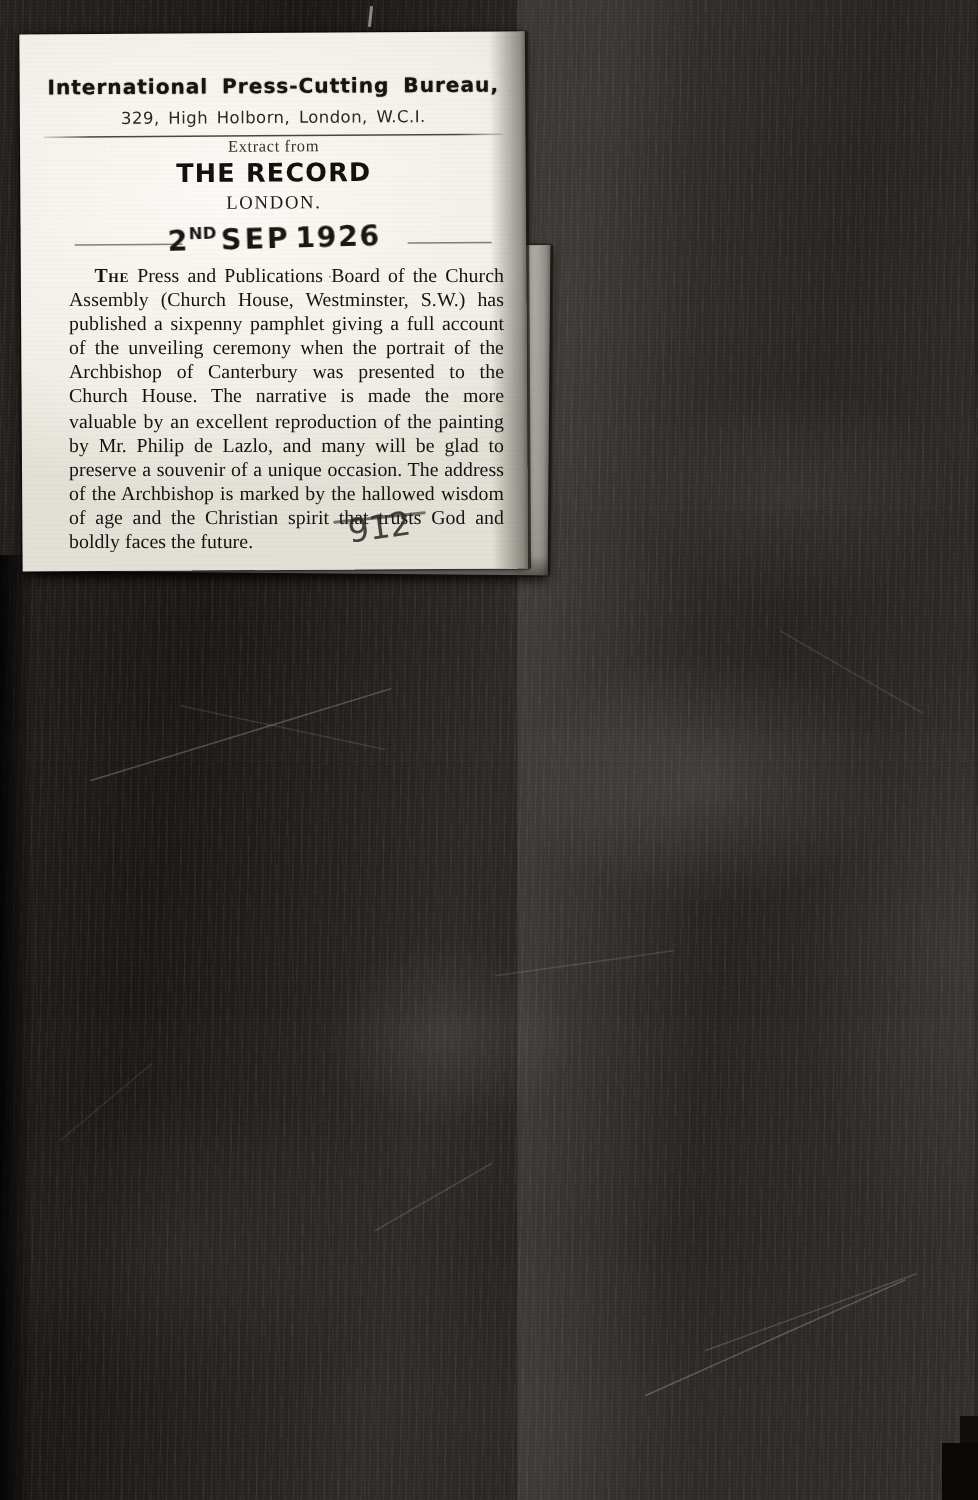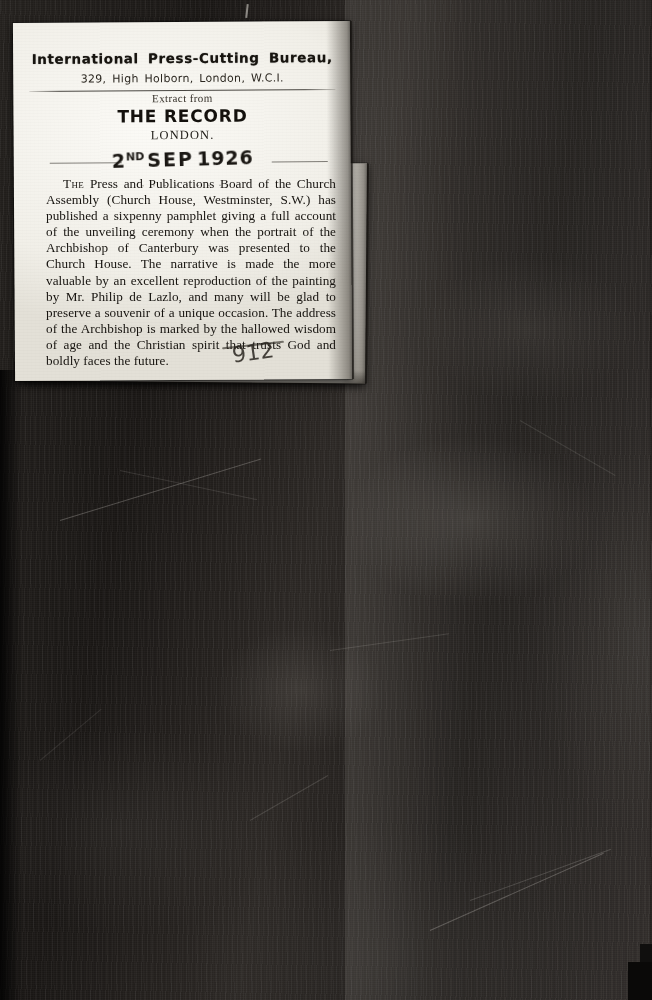--- a/index.html
+++ b/index.html
@@ -228,20 +228,21 @@
     text-align: justify;
     text-align-last: left;
     letter-spacing: 0.05px;
     filter: blur(0.12px);
   }
   .article p { margin: 0; }
   .article .indent { text-indent: 17px; }
   .smallcaps {
     font-variant: small-caps;
     letter-spacing: 0.4px;
+    font-weight: bold;
   }
   .pencil {
     position: absolute;
     left: 232px; top: 340px;
     font-family: "DejaVu Sans", sans-serif;
     font-size: 22px;
     color: #2a2620;
     transform: rotate(-8deg);
     opacity: 0.85;
   }

